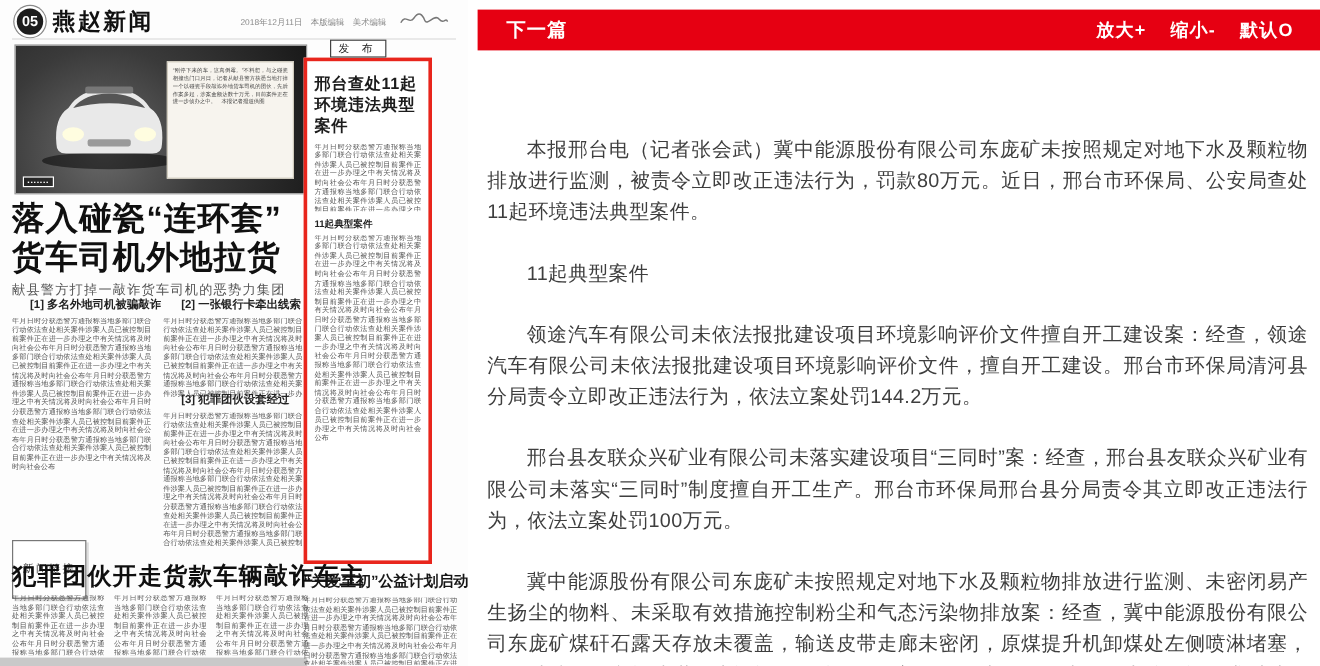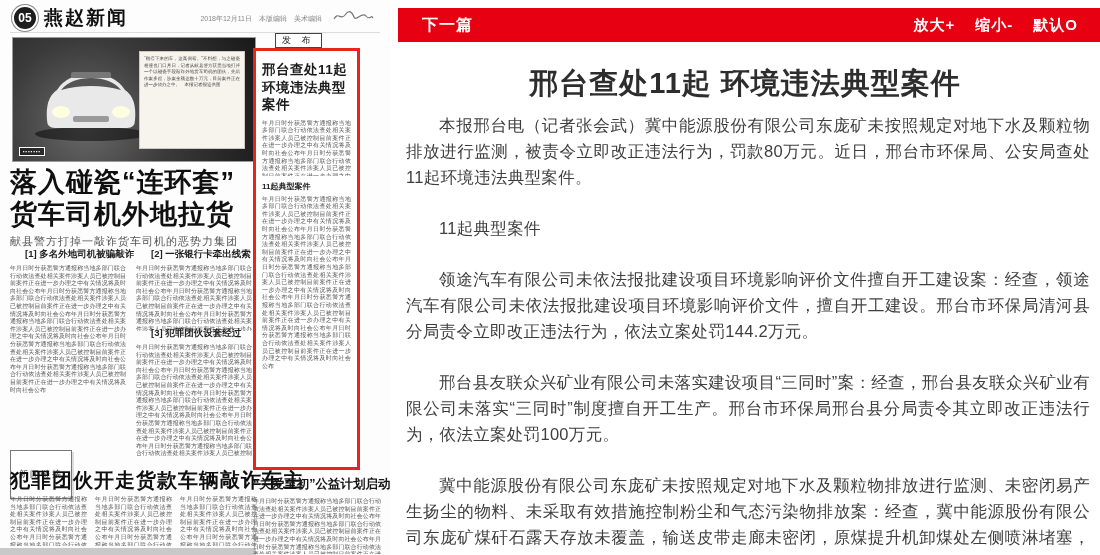--- a/index.html
+++ b/index.html
@@ -155,21 +155,20 @@
       <div class="bar-bg" style="background: rgb(230, 0, 18);"></div>
       <div class="next-btn">下一篇</div>
       <div class="tb-spacer"></div>
       <div class="tb-controls">
         <span>放大+</span>
         <span>缩小-</span>
         <span>默认O</span>
       </div>
     </div>
 
-    <h1 class="article-title">邢台查处11起 环境违法典型案件</h1>
 
     <div class="article-body">
         <p>本报邢台电（记者张会武）冀中能源股份有限公司东庞矿未按照规定对地下水及颗粒物排放进行监测，被责令立即改正违法行为，罚款80万元。近日，邢台市环保局、公安局查处11起环境违法典型案件。</p>
         <p>11起典型案件</p>
         <p>领途汽车有限公司未依法报批建设项目环境影响评价文件擅自开工建设案：经查，领途汽车有限公司未依法报批建设项目环境影响评价文件，擅自开工建设。邢台市环保局清河县分局责令立即改正违法行为，依法立案处罚144.2万元。</p>
         <p>邢台县友联众兴矿业有限公司未落实建设项目“三同时”案：经查，邢台县友联众兴矿业有限公司未落实“三同时”制度擅自开工生产。邢台市环保局邢台县分局责令其立即改正违法行为，依法立案处罚100万元。</p>
         <p>冀中能源股份有限公司东庞矿未按照规定对地下水及颗粒物排放进行监测、未密闭易产生扬尘的物料、未采取有效措施控制粉尘和气态污染物排放案：经查，冀中能源股份有限公司东庞矿煤矸石露天存放未覆盖，输送皮带走廊未密闭，原煤提升机卸煤处左侧喷淋堵塞，原煤破碎筛分车间喷淋洒水设施效果较差，有部分煤粉尘无组织排放，未按环评要求对地下及颗粒物进行监测，二煤车间煤堆未完全覆盖。邢台市环保局内丘县分局责令立即改正违法行为，依法立案处罚80万元。</p>
       </div>
   </div>
 

